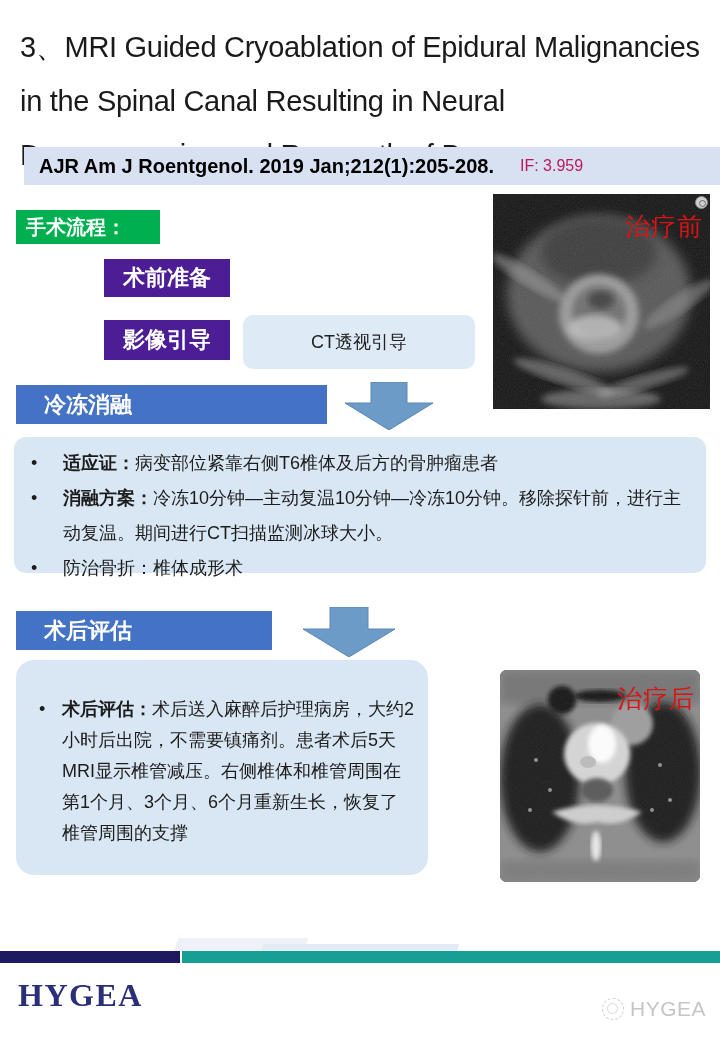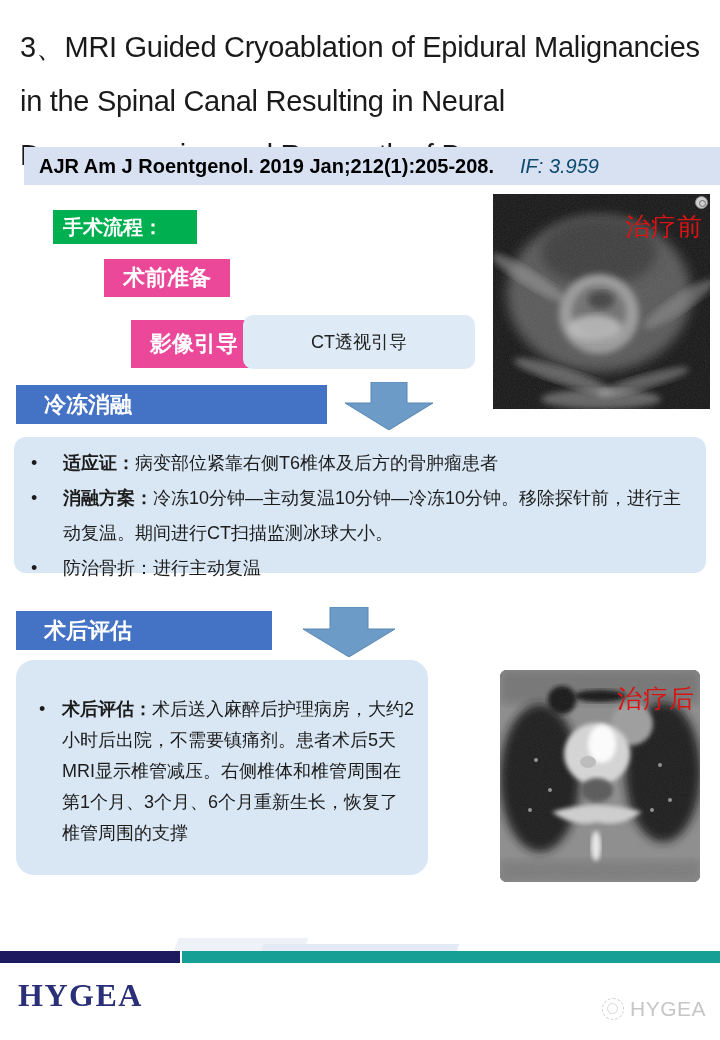--- a/index.html
+++ b/index.html
@@ -15,34 +15,34 @@
   .title {
     position: absolute; left: 20px; top: 20px; width: 682px;
     font-size: 29px; line-height: 54px; font-weight: 400;
     color: #1a1a1a; letter-spacing: -0.3px;
   }
   .citation-bar {
     position: absolute; left: 0; top: 147px; width: 720px; height: 38px;
     background: #d8e1f1; display: flex; align-items: center; padding-left: 15px; margin-left: 24px;
   }
   .citation-ref { font-size: 20px; font-weight: 700; color: #000; }
-  .citation-if { font-size: 20px; font-weight: 400; color: #0c4a6e; margin-left: 26px; font-style: italic; }
+  .citation-if { font-size: 16px; font-weight: 400; color: #be185d; margin-left: 26px; }
 
   .green-badge {
     position: absolute; left: 16px; top: 210px; width: 144px; height: 34px;
     background: #00b050; color: #fff; font-size: 20px; font-weight: 700;
-    display: flex; align-items: center; padding-left: 10px; margin-left: 37px;
+    display: flex; align-items: center; padding-left: 10px;
   }
   .step-badge {
-    position: absolute; background: #ec4899; color: #fff;
+    position: absolute; background: #4c1d95; color: #fff;
     font-size: 22px; font-weight: 700;
     display: flex; align-items: center; justify-content: center;
   }
   .badge-1 { left: 104px; top: 259px; width: 126px; height: 38px; }
-  .badge-2 { left: 104px; top: 320px; width: 126px; height: 48px; margin-left: 27px; }
+  .badge-2 { left: 104px; top: 320px; width: 126px; height: 40px; }
   .step-box {
     position: absolute; left: 243px; width: 232px;
     background: #deebf7; border-radius: 10px;
     display: flex; align-items: center; justify-content: center;
     font-size: 18px; color: #222;
   }
   .box-1 { top: 252px; height: 52px; }
   .box-2 { top: 315px; height: 54px; }
 
   .section-bar {
@@ -145,21 +145,21 @@
     <div class="bullet">
       <span class="marker">•</span>
       <span class="content"><span class="lead">适应证：</span><span>病变部位紧靠右侧T6椎体及后方的骨肿瘤患者</span></span>
     </div>
     <div class="bullet">
       <span class="marker">•</span>
       <span class="content"><span class="lead">消融方案：</span><span>冷冻10分钟—主动复温10分钟—冷冻10分钟。移除探针前，进行主动复温。期间进行CT扫描监测冰球大小。</span></span>
     </div>
     <div class="bullet">
       <span class="marker">•</span>
-      <span class="content"><span class="lead"></span><span>防治骨折：进行主动复温</span></span>
+      <span class="content"><span class="lead"></span><span>防治骨折：椎体成形术</span></span>
     </div>
   </div>
 
   <div class="section-bar bar-post">术后评估</div>
 
   <svg class="arrow arrow-2" width="92" height="50" viewBox="0 0 92 50">
     <polygon points="27,0 65,0 65,22 92,22 46,50 0,22 27,22" fill="#6c9bc7" stroke="#5a87b4" stroke-width="1"></polygon>
   </svg>
 
   <div class="content-box post-box">

